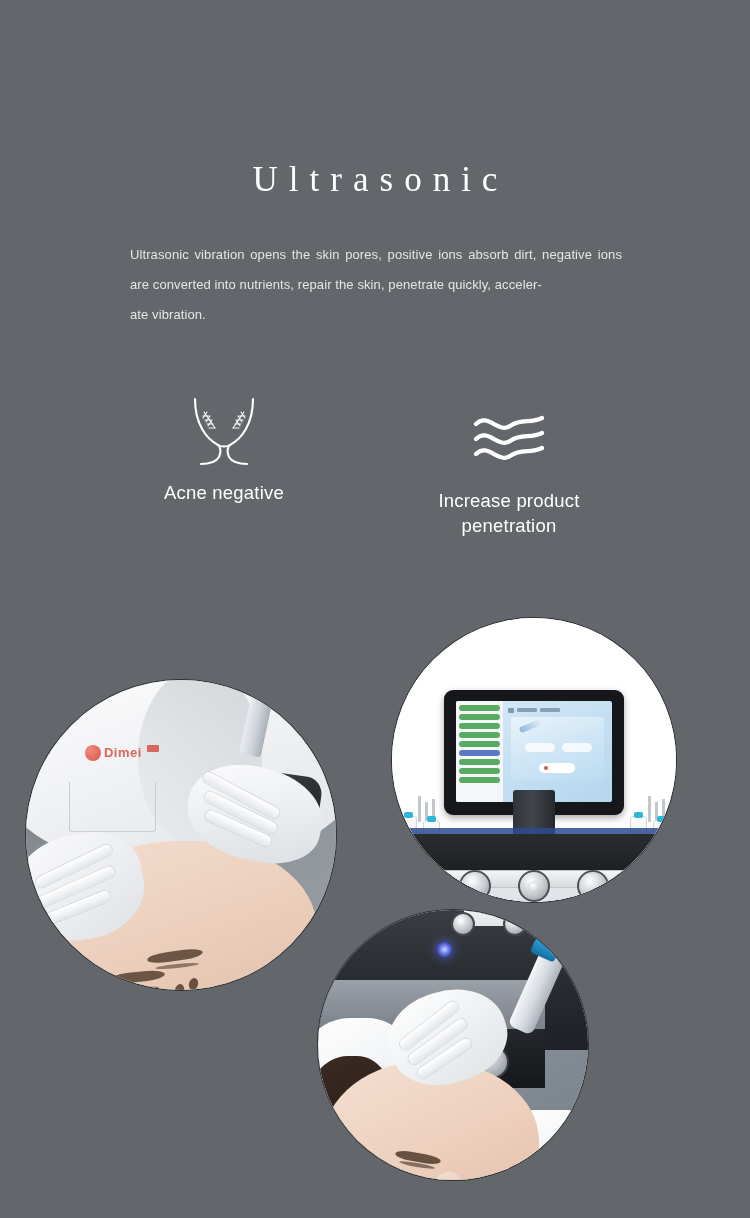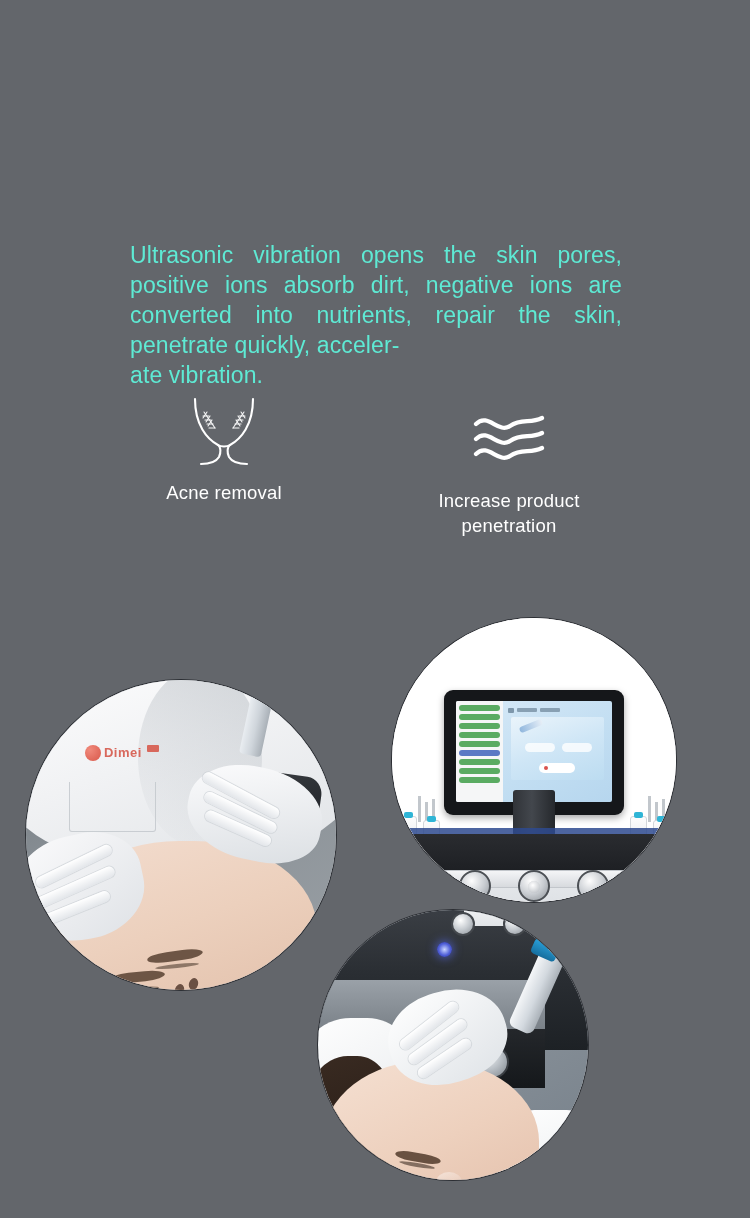--- a/index.html
+++ b/index.html
@@ -39,23 +39,23 @@
     color: #ffffff;
     line-height: 44px;
   }
 
   
   .desc {
     position: absolute;
     top: 240px;
     left: 130px;
     width: 492px;
-    font-size: 23px;
+    font-size: 13px;
     line-height: 30px;
-    color: #5eead4;
+    color: #e5e5e5;
     text-align: justify;
     letter-spacing: 0.1px;
   }
   .desc .last { text-align: left; display: block; }
 
   
   .features {
     position: absolute;
     top: 396px;
     left: 0;
@@ -445,20 +445,21 @@
     position:absolute; right:-4%; bottom:-6%; width:40%; height:32%;
     background:linear-gradient(160deg,#ffffff,#e8ebee);
     border-radius:40% 30% 20% 50%;
   }
 </style>
 </head>
 <body>
 
 <div class="page">
 
+  <h1 class="title">Ultrasonic</h1>
 
   <div class="desc">
     <span>Ultrasonic vibration opens the skin pores, positive</span>
     <span>ions absorb dirt, negative ions are converted into</span>
     <span>nutrients, repair the skin, penetrate quickly, acceler-</span>
     <span class="last">ate vibration.</span>
   </div>
 
   <div class="features">
 
@@ -483,21 +484,21 @@
             <path d="M60 21 L54 21"></path>
               <path d="M58 25 L52 25"></path>
             <path d="M56 29 L50 29"></path>
               <path d="M54 33 L48 33"></path>
             <path d="M56 17 L60 23"></path>
               <path d="M53 21 L57 27"></path>
             <path d="M51 25 L55 31"></path>
           </g>
         </svg>
       </div>
-      <div class="feature-label">Acne removal</div>
+      <div class="feature-label">Acne negative</div>
     </div>
 
     <div class="feature feature-2">
       <div class="feature-icon">
         <svg width="78" height="58" viewBox="0 0 78 58" fill="none" aria-hidden="true">
           <path d="M6 14 C18 2, 28 24, 40 16 C52 8, 60 14, 72 8" stroke="#ffffff" stroke-width="4.2" stroke-linecap="round" fill="none"></path>
           <path d="M6 29 C18 17, 28 39, 40 31 C52 23, 60 29, 72 23" stroke="#ffffff" stroke-width="4.2" stroke-linecap="round" fill="none"></path>
           <path d="M6 44 C18 32, 28 54, 40 46 C52 38, 60 44, 72 38" stroke="#ffffff" stroke-width="4.2" stroke-linecap="round" fill="none"></path>
         </svg>
       </div>

